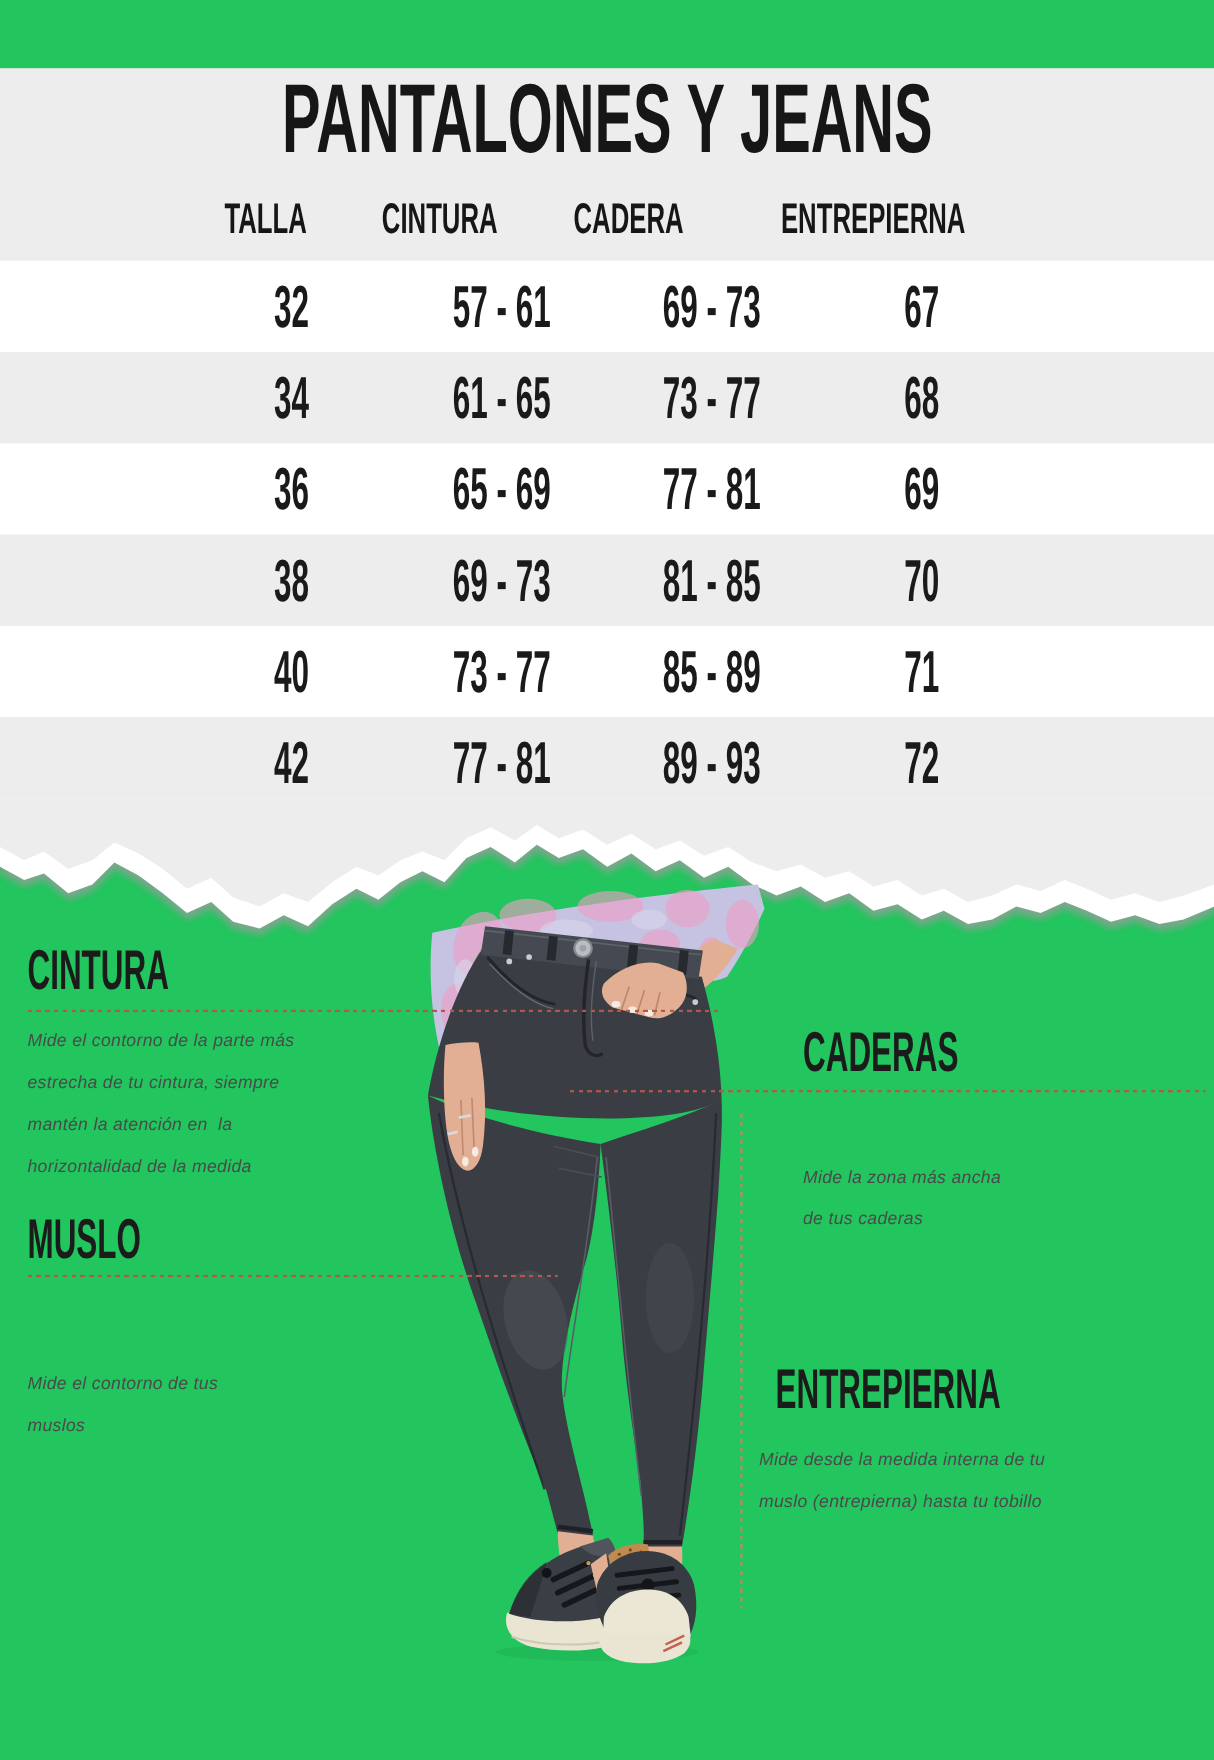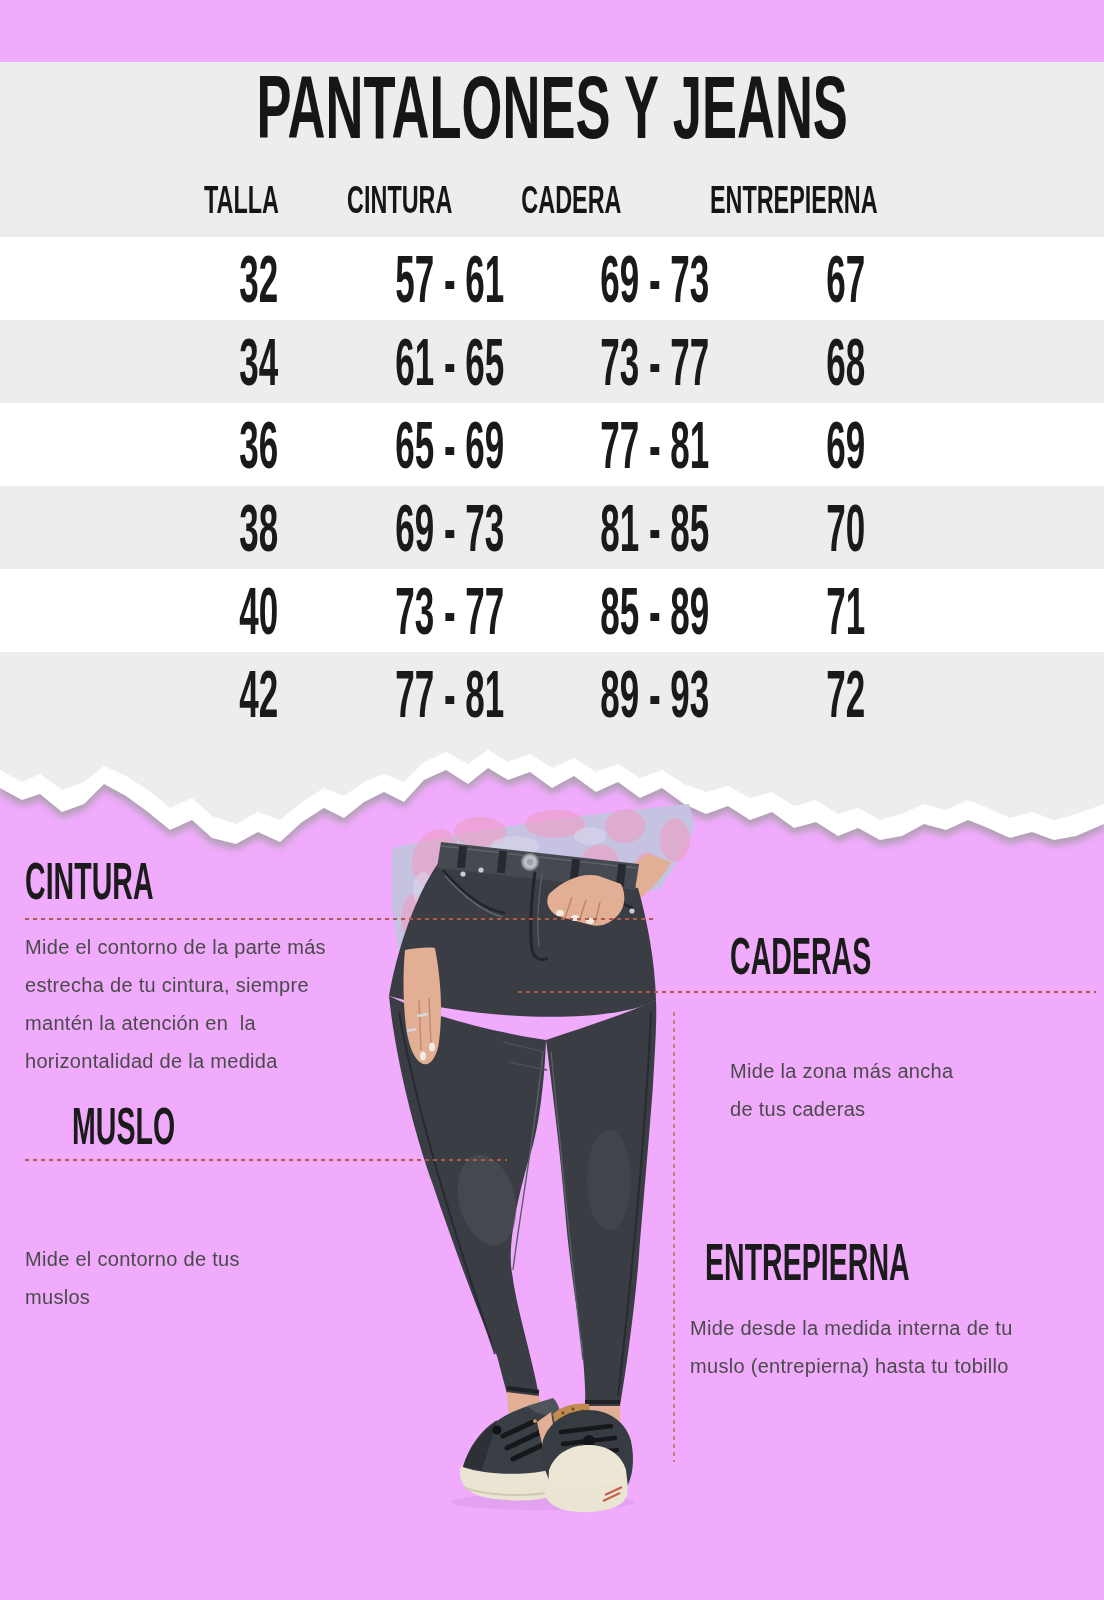--- a/index.html
+++ b/index.html
@@ -1,39 +1,39 @@
 <!DOCTYPE html>
 <html><head>
 <meta charset="utf-8">
 <style>
   html,body{margin:0;padding:0;background:#fff;}
-  .page{position:relative;width:1104px;height:1600px;background:#f0abfc;overflow:hidden;
+  .page{position:relative;width:1104px;height:1600px;background:#22c55e;overflow:hidden;
         font-family:"Liberation Sans", sans-serif;}
   
   .gray-sheet{position:absolute;left:0;top:62px;width:1104px;height:675px;background:#ededed;}
   .main-title{position:absolute;left:0;top:63px;width:1104px;text-align:center;
               font-size:89px;line-height:1;font-weight:700;color:#161616;}
   .cond{display:inline-block;transform:scaleX(0.59);transform-origin:center;white-space:nowrap;}
   .cond-h{display:inline-block;transform:scaleX(0.60);transform-origin:center;white-space:nowrap;}
   .cond-n{display:inline-block;transform:scaleX(0.53);transform-origin:center;white-space:nowrap;}
   .cond-l{display:inline-block;transform:scaleX(0.56);transform-origin:left center;white-space:nowrap;}
   .header-row{position:absolute;left:170px;top:170px;width:764px;height:60px;display:grid;
               grid-template-columns:repeat(4,1fr);align-items:center;text-align:center;
               font-size:39px;font-weight:700;color:#161616;line-height:60px;}
   .rows{position:absolute;left:0;top:237px;width:1104px;}
   .t-row{height:83px;display:grid;grid-template-columns:repeat(4,1fr);
          padding:0 170px;box-sizing:border-box;align-items:center;text-align:center;
-         font-size:66px;font-weight:700;color:#1a1a1a;}
+         font-size:54px;font-weight:700;color:#1a1a1a;}
   .t-row:nth-child(odd){background:#ffffff;}
   .t-row:nth-child(even){background:#ededed;}
   
   .torn{position:absolute;left:0;top:726px;width:1104px;height:130px;}
   
   .sec-h{position:absolute;font-size:51px;line-height:1;font-weight:700;color:#1b1b1b;}
-  .para{position:absolute;font-size:20px;color:#4a4a4a;letter-spacing:0.3px;}
+  .para{position:absolute;font-size:16px;color:#4a4a4a;letter-spacing:0.3px;font-style:italic;}
   .para div{line-height:38px;white-space:pre;}
   
   .dash-h{position:absolute;height:2px;
           background:repeating-linear-gradient(90deg,#b2574a 0 4px,transparent 4px 8px);}
   .dash-v{position:absolute;width:2px;
           background:repeating-linear-gradient(180deg,#c08470 0 4px,transparent 4px 8px);}
   .photo{position:absolute;left:385px;top:800px;width:330px;height:715px;}
 </style>
 </head>
 <body>
@@ -240,21 +240,21 @@
   <div class="sec-h" style="left:25px;top:856px;">
     <span class="cond-l">CINTURA</span>
   </div>
   <div class="para" style="left:25px;top:928px;">
     <div>Mide el contorno de la parte más</div>
     <div>estrecha de tu cintura, siempre</div>
     <div>mantén la atención en  la</div>
     <div>horizontalidad de la medida</div>
   </div>
 
-  <div class="sec-h" style="left:25px;top:1101px;margin-left:47px;">
+  <div class="sec-h" style="left:25px;top:1101px;">
     <span class="cond-l">MUSLO</span>
   </div>
   <div class="para" style="left:25px;top:1240px;">
     <div>Mide el contorno de tus</div>
     <div>muslos</div>
   </div>
 
   <div class="sec-h" style="left:730px;top:931px;">
     <span class="cond-l">CADERAS</span>
   </div>

